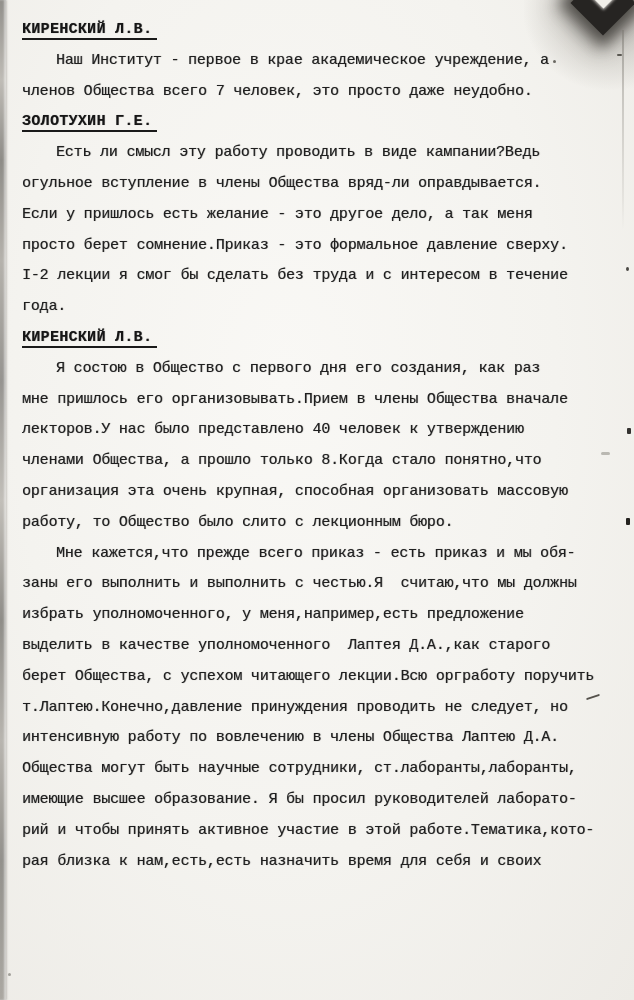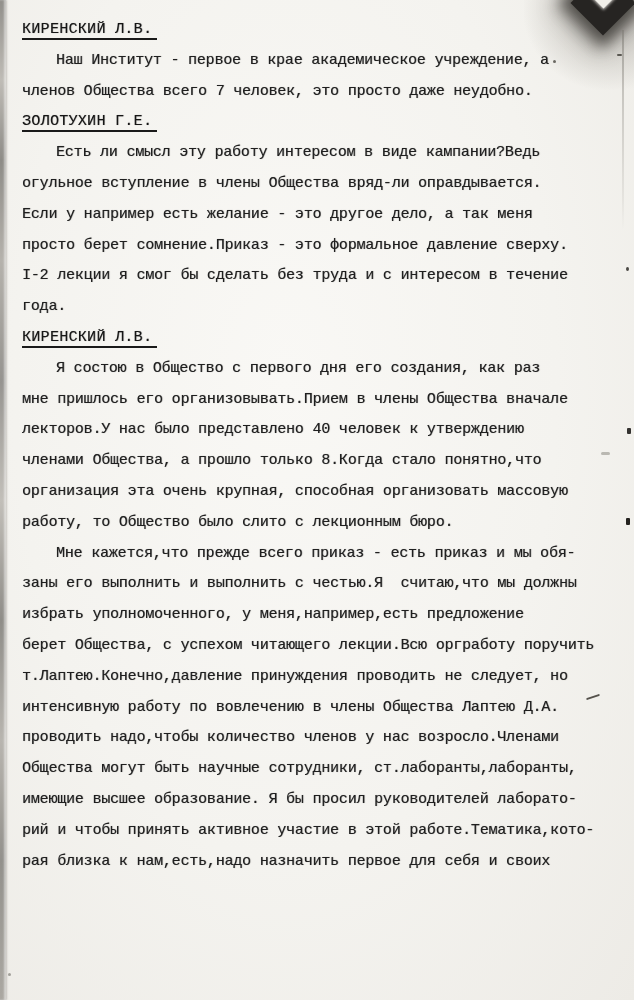--- a/index.html
+++ b/index.html
@@ -12,21 +12,21 @@
     position:absolute;left:0;top:0;right:0;bottom:0;
     padding:15px 6px 0 22px;
   }
   .line{
     font-size:15px;line-height:30.8px;color:#1f1f1f;white-space:pre;
     letter-spacing:-0.2px;
     text-shadow:0.5px 0.3px 0.7px rgba(25,25,25,0.55);
   }
   .line.indent{padding-left:34px;}
   .line.heading span{
-    font-weight:normal;color:#161616;
+    font-weight:bold;color:#161616;
     border-bottom:2px solid #1a1a1a;
     padding-right:5px;padding-bottom:0px;
     letter-spacing:0.3px;
     margin-top:42px;
   }
   
   .edge-left{
     position:absolute;left:0;top:0;width:6px;height:1000px;
     background:linear-gradient(180deg,#918f8a 0%,#bfbcb6 8%,#8e8c87 16%,#b5b2ac 26%,
       #969490 38%,#c2bfb9 50%,#8f8d88 62%,#b8b5af 74%,#93918c 86%,#aba8a2 100%);
@@ -64,44 +64,44 @@
   .s8{left:553px;top:60px;width:3px;height:3px;background:#6a6862;}
 </style>
 </head>
 <body>
 
 <div class="page">
   <div class="line heading"><span>КИРЕНСКИЙ Л.В.</span></div>
   <div class="line indent">Наш Институт - первое в крае академическое учреждение, а</div>
   <div class="line">членов Общества всего 7 человек, это просто даже неудобно.</div>
   <div class="line heading"><span>ЗОЛОТУХИН Г.Е.</span></div>
-  <div class="line indent">Есть ли смысл эту работу интересом в виде кампании?Ведь</div>
+  <div class="line indent">Есть ли смысл эту работу проводить в виде кампании?Ведь</div>
   <div class="line">огульное вступление в члены Общества вряд-ли оправдывается.</div>
-  <div class="line">Если у например есть желание - это другое дело, а так меня</div>
+  <div class="line">Если у пришлось есть желание - это другое дело, а так меня</div>
   <div class="line">просто берет сомнение.Приказ - это формальное давление сверху.</div>
   <div class="line">I-2 лекции я смог бы сделать без труда и с интересом в течение</div>
   <div class="line">года.</div>
   <div class="line heading"><span>КИРЕНСКИЙ Л.В.</span></div>
   <div class="line indent">Я состою в Общество с первого дня его создания, как раз</div>
   <div class="line">мне пришлось его организовывать.Прием в члены Общества вначале</div>
   <div class="line">лекторов.У нас было представлено 40 человек к утверждению</div>
   <div class="line">членами Общества, а прошло только 8.Когда стало понятно,что</div>
   <div class="line">организация эта очень крупная, способная организовать массовую</div>
   <div class="line">работу, то Общество было слито с лекционным бюро.</div>
   <div class="line indent">Мне кажется,что прежде всего приказ - есть приказ и мы обя-</div>
   <div class="line">заны его выполнить и выполнить с честью.Я  считаю,что мы должны</div>
   <div class="line">избрать уполномоченного, у меня,например,есть предложение</div>
+  <div class="line">выделить в качестве уполномоченного  Лаптея Д.А.,как старого</div>
   <div class="line">берет Общества, с успехом читающего лекции.Всю оргработу поручить</div>
   <div class="line">т.Лаптею.Конечно,давление принуждения проводить не следует, но</div>
   <div class="line">интенсивную работу по вовлечению в члены Общества Лаптею Д.А.</div>
-  <div class="line">проводить надо,чтобы количество членов у нас возросло.Членами</div>
   <div class="line">Общества могут быть научные сотрудники, ст.лаборанты,лаборанты,</div>
   <div class="line">имеющие высшее образование. Я бы просил руководителей лаборато-</div>
   <div class="line">рий и чтобы принять активное участие в этой работе.Тематика,кото-</div>
-  <div class="line">рая близка к нам,есть,надо назначить первое для себя и своих</div>
+  <div class="line">рая близка к нам,есть,есть назначить время для себя и своих</div>
 </div>
 
 <div class="clip-halo"></div>
 <div class="clip">
   <div class="blob"></div>
   <div class="diamond"></div>
 </div>
 <div class="edge-right-line"></div>
 <div class="edge-left"></div>
 <div class="speck s1"></div>

